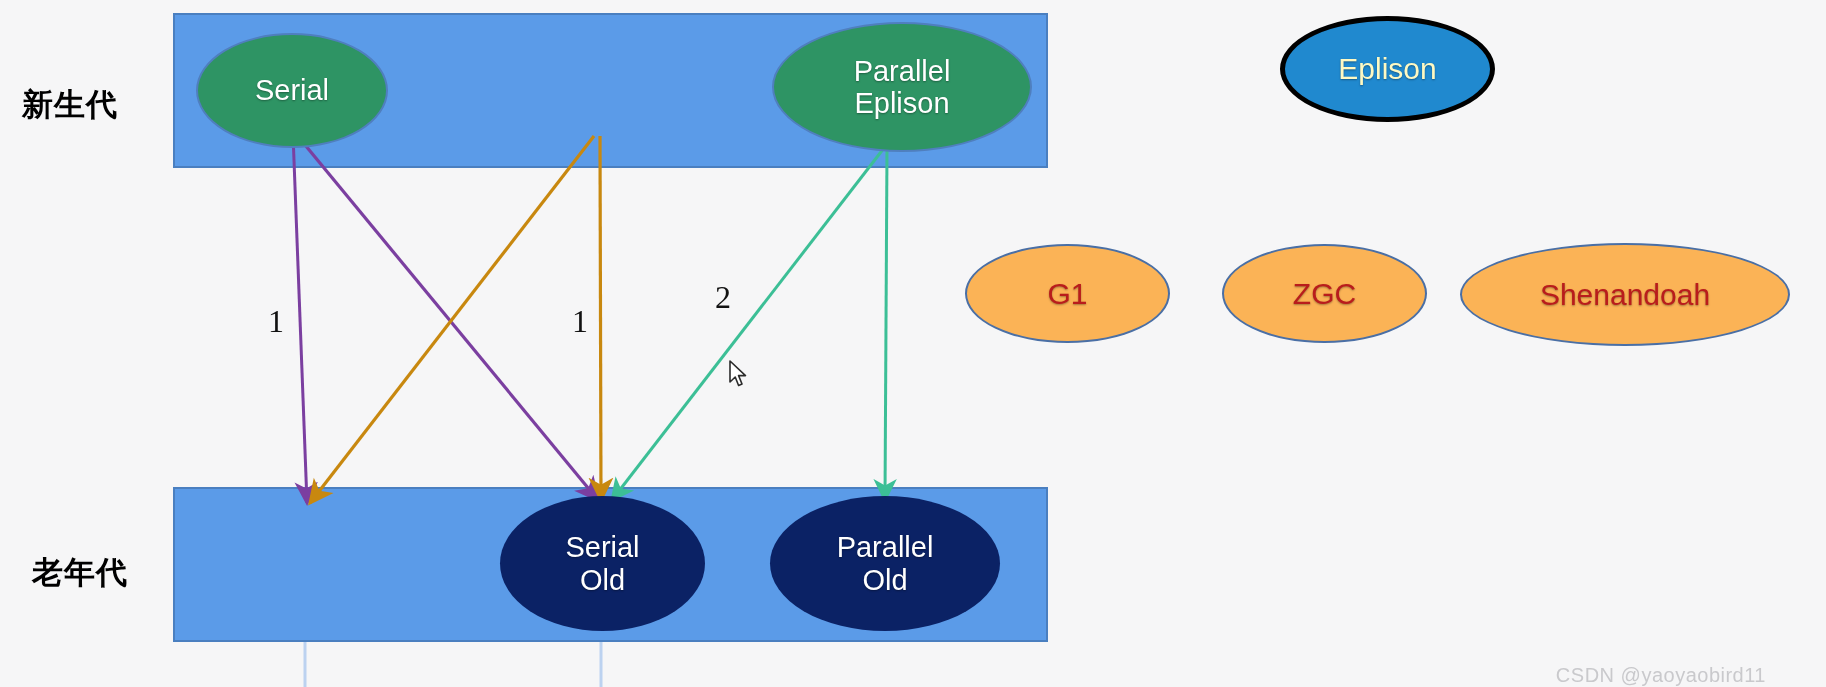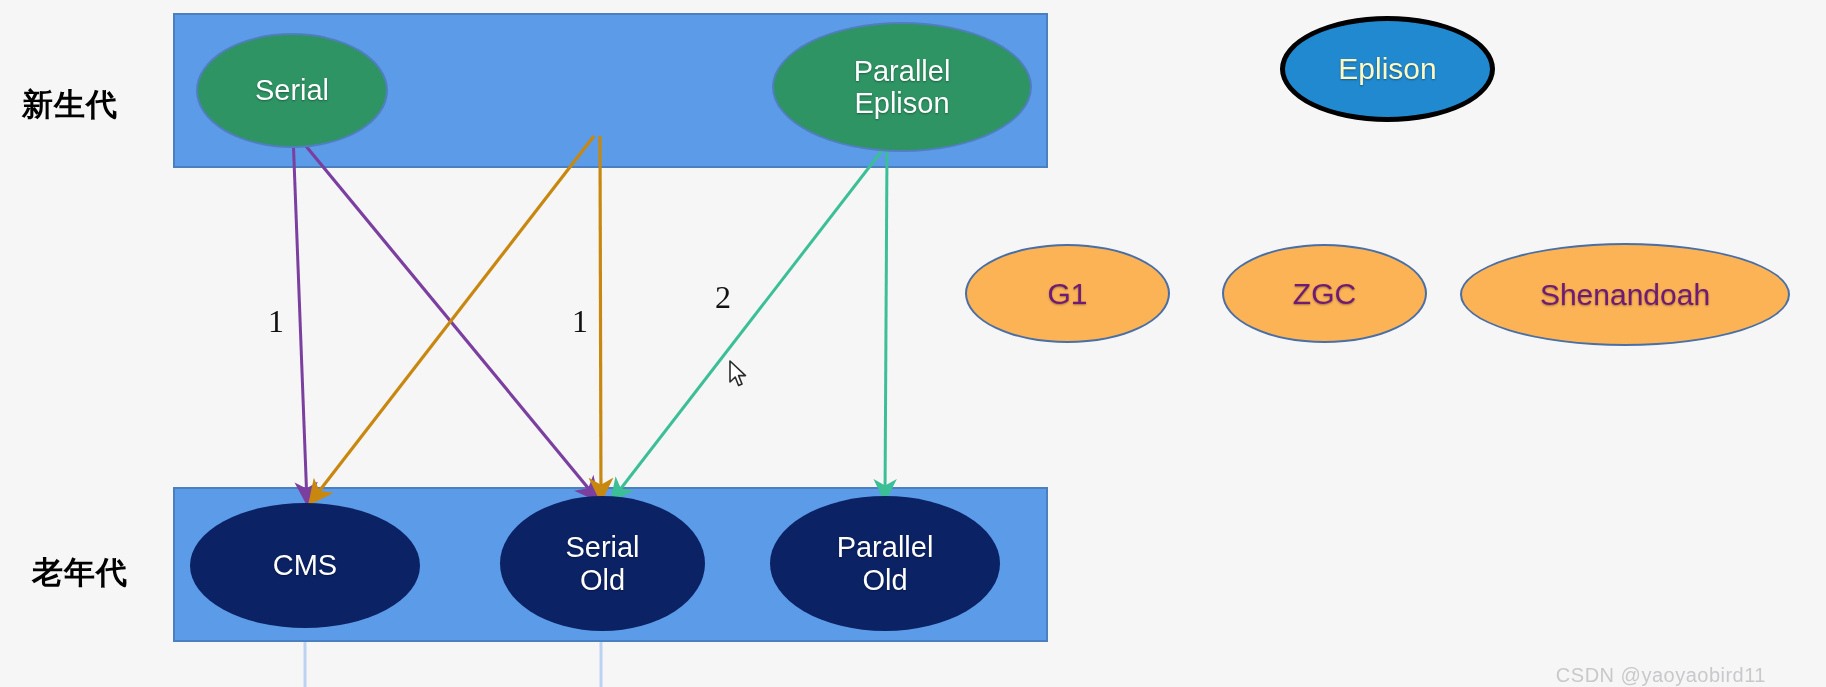--- a/index.html
+++ b/index.html
@@ -66,21 +66,21 @@
     background: #2089cf;
     border: 5px solid #000000;
     color: #fef9c3;
   }
   .ellipse.amber {
     background: #fbb košul;
   }
   .ellipse.amber {
     background: #fbb356;
     border: 2px solid #4a6fa5;
-    color: #701a75;
+    color: #b91c1c;
   }
 
   
   #ell-serial         { left: 196px; top: 33px;  width: 192px; height: 115px; }
   #ell-parnew         { left: 472px; top: 32px;  width: 230px; height: 118px; }
   #ell-parallel-scav  { left: 772px; top: 22px;  width: 260px; height: 130px; }
 
   
   #ell-cms         { left: 190px; top: 503px; width: 230px; height: 125px; }
   #ell-serial-old  { left: 500px; top: 496px; width: 205px; height: 135px; }
@@ -180,23 +180,20 @@
   </div>
 
 
   <div id="ell-parallel-scav" class="ellipse green">
     <span>
       <span>Parallel</span><br>
       <span>Eplison</span>
     </span>
   </div>
 
-  <div id="ell-cms" class="ellipse navy">
-    <span>CMS</span>
-  </div>
 
   <div id="ell-serial-old" class="ellipse navy">
     <span>
       <span>Serial</span><br>
       <span>Old</span>
     </span>
   </div>
 
   <div id="ell-parallel-old" class="ellipse navy">
     <span>

